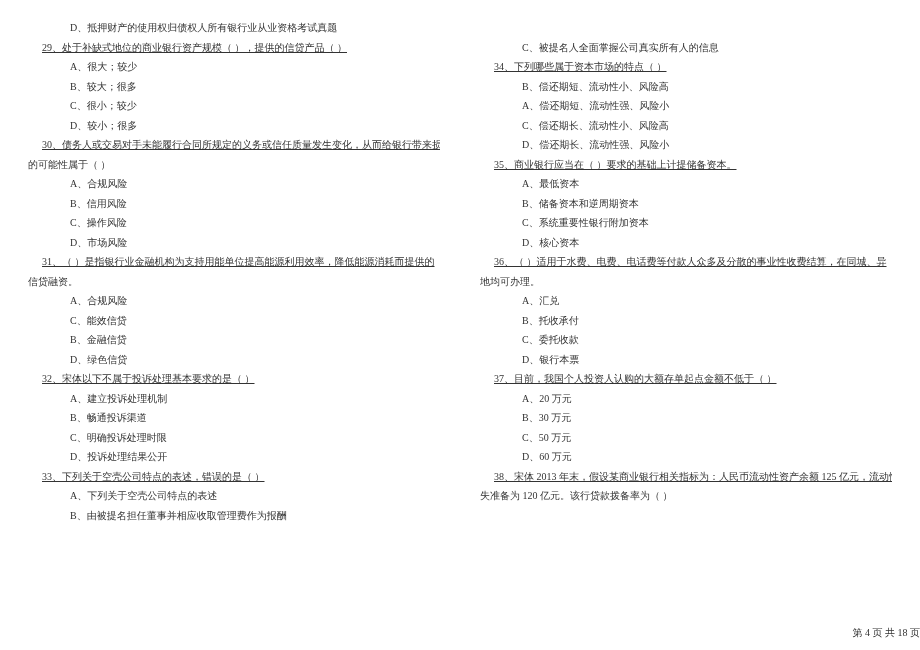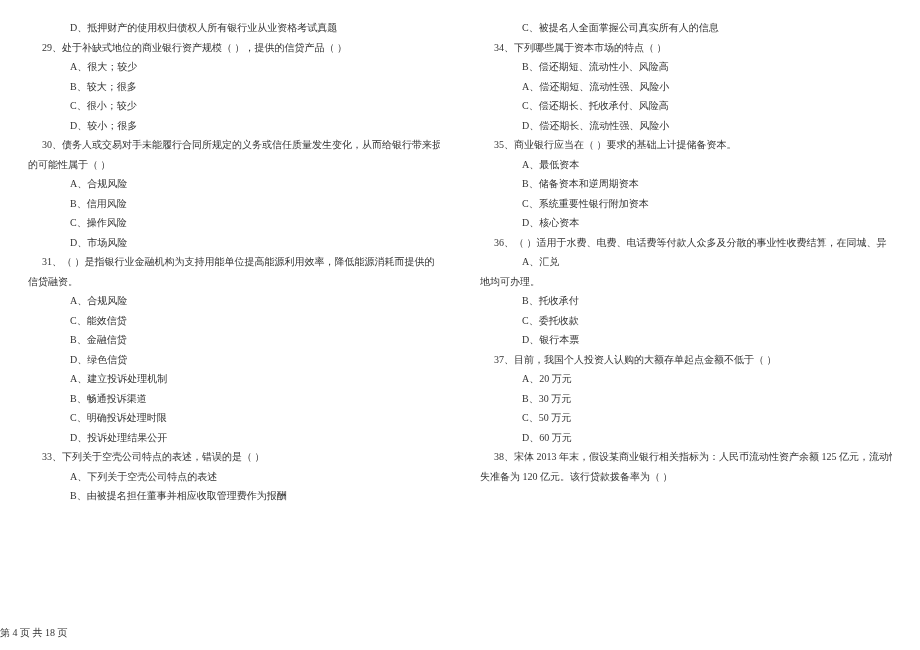--- a/index.html
+++ b/index.html
@@ -10,44 +10,46 @@
       font-family: "SimSun", "宋体", serif;
       font-size: 10px;
       color: #333;
       padding: 18px 28px 8px 28px;
       position: relative;
       line-height: 1.95;
     }
     .columns {
       display: flex;
       gap: 40px;
+      align-items: center;
     }
     .column {
       flex: 1;
       min-width: 0;
     }
     .line {
       white-space: nowrap;
       overflow: hidden;
     }
     .option {
       padding-left: 42px;
     }
     .question {
       padding-left: 14px;
+      text-decoration: underline;
     }
     .continuation {
       padding-left: 0;
     }
     .page-footer {
       position: absolute;
       bottom: 8px;
       left: 0;
       right: 0;
-      text-align: left;
+      text-align: right;
       font-size: 10px;
       color: #333;
     }
   </style>
 </head>
 <body>
 
 <div class="columns">
   <div class="column">
     <div class="line option">D、抵押财产的使用权归债权人所有银行业从业资格考试真题</div>
@@ -65,48 +67,49 @@
     <div class="line option">C、操作风险</div>
     <div class="line option">D、市场风险</div>
 
     <div class="line question">31、（    ）是指银行业金融机构为支持用能单位提高能源利用效率，降低能源消耗而提供的</div>
     <div class="line continuation">信贷融资。</div>
     <div class="line option">A、合规风险</div>
     <div class="line option">C、能效信贷</div>
     <div class="line option">B、金融信贷</div>
     <div class="line option">D、绿色信贷</div>
 
+    <div class="line question">32、宋体以下不属于投诉处理基本要求的是（      ）</div>
     <div class="line option">A、建立投诉处理机制</div>
     <div class="line option">B、畅通投诉渠道</div>
     <div class="line option">C、明确投诉处理时限</div>
     <div class="line option">D、投诉处理结果公开</div>
 
     <div class="line question">33、下列关于空壳公司特点的表述，错误的是（    ）</div>
     <div class="line option">A、下列关于空壳公司特点的表述</div>
     <div class="line option">B、由被提名担任董事并相应收取管理费作为报酬</div>
   </div>
 
   <div class="column">
     <div class="line option">C、被提名人全面掌握公司真实所有人的信息</div>
 
     <div class="line question">34、下列哪些属于资本市场的特点（     ）</div>
     <div class="line option">B、偿还期短、流动性小、风险高</div>
     <div class="line option">A、偿还期短、流动性强、风险小</div>
-    <div class="line option">C、偿还期长、托收承付、风险高</div>
+    <div class="line option">C、偿还期长、流动性小、风险高</div>
     <div class="line option">D、偿还期长、流动性强、风险小</div>
 
     <div class="line question">35、商业银行应当在（    ）要求的基础上计提储备资本。</div>
     <div class="line option">A、最低资本</div>
     <div class="line option">B、储备资本和逆周期资本</div>
     <div class="line option">C、系统重要性银行附加资本</div>
     <div class="line option">D、核心资本</div>
 
     <div class="line question">36、（    ）适用于水费、电费、电话费等付款人众多及分散的事业性收费结算，在同城、异</div>
+    <div class="line continuation">地均可办理。</div>
     <div class="line option">A、汇兑</div>
-    <div class="line continuation">地均可办理。</div>
     <div class="line option">B、托收承付</div>
     <div class="line option">C、委托收款</div>
     <div class="line option">D、银行本票</div>
 
     <div class="line question">37、目前，我国个人投资人认购的大额存单起点金额不低于（    ）</div>
     <div class="line option">A、20 万元</div>
     <div class="line option">B、30 万元</div>
     <div class="line option">C、50 万元</div>
     <div class="line option">D、60 万元</div>
 

